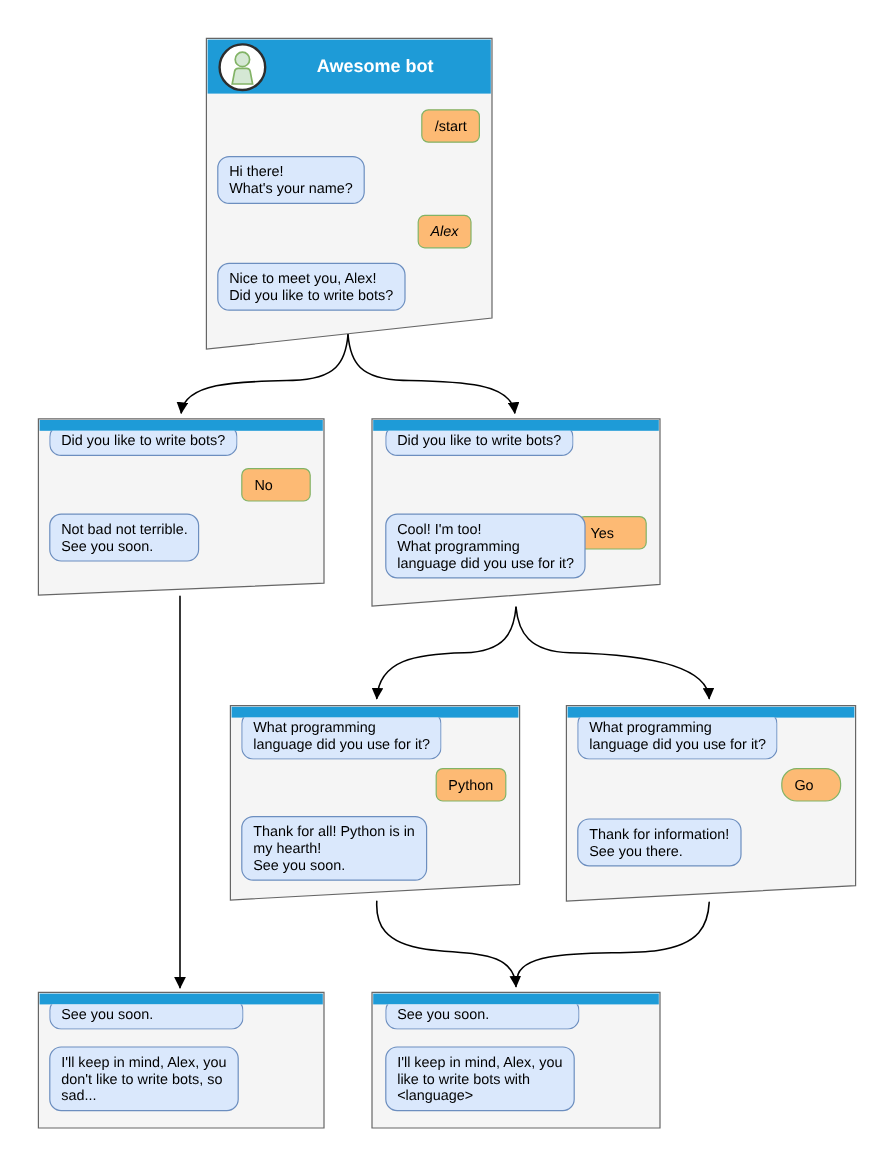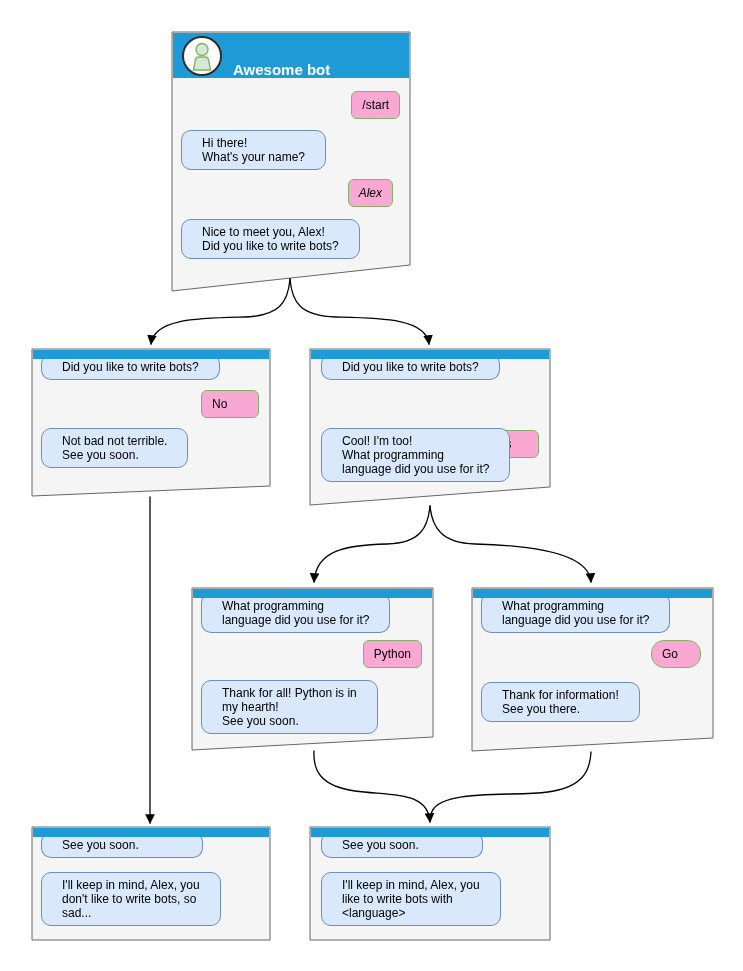--- a/index.html
+++ b/index.html
@@ -3,32 +3,32 @@
 <meta charset="utf-8">
 <style>
   html,body{margin:0;padding:0;background:#ffffff;}
   .canvas{position:relative;width:743px;height:971px;background:#ffffff;overflow:hidden;
           font-family:"Liberation Sans", sans-serif;}
   svg.layer{position:absolute;left:0;top:0;}
   .win-frame{fill:#f5f5f5;stroke:#666666;stroke-width:1;}
   .edge{fill:none;stroke:#000000;stroke-width:1.3;stroke-linecap:round;}
   .chat-window{position:absolute;}
   .hdr{position:absolute;left:1px;top:1px;right:1px;background:#1e9bd7;}
-  .hdr.big{height:45px;display:flex;align-items:flex-end;}
+  .hdr.big{height:45px;display:flex;align-items:center;padding-left:31px;}
   .hdr.thin{height:9px;}
   .title{color:#ffffff;font-size:15px;font-weight:bold;margin-left:19px;}
   .avatar{position:absolute;left:9px;top:3px;width:40px;height:40px;border-radius:50%;
           background:#ffffff;border:2px solid #2d2d2d;box-sizing:border-box;overflow:hidden;}
   .body{position:absolute;left:1px;right:1px;bottom:0;overflow:hidden;}
   .body.below-big{top:46px;}
   .body.below-thin{top:10px;}
   .bubble{position:absolute;font-size:12px;line-height:14px;color:#000000;
           white-space:pre-line;box-sizing:border-box;}
-  .bot{background:#dae8fc;border:1px solid #6c8ebf;border-radius:10px;padding:5px 20px;}
-  .user{background:#f9a8d4;border:1px solid #82b366;border-radius:6px;padding:6px 10px;}
+  .bot{background:#dae8fc;border:1px solid #6c8ebf;border-radius:10px;padding:5px 9px;}
+  .user{background:#fdba74;border:1px solid #82b366;border-radius:6px;padding:6px 10px;}
   .clipped{border-top-color:transparent;}
 </style>
 </head>
 <body>
 
 <div class="canvas">
 
   <svg class="layer" width="743" height="971" viewBox="0 0 743 971">
     <defs>
       <marker id="arrow" viewBox="0 0 10 10" refX="9" refY="5" markerWidth="7.5" markerHeight="7.5" orient="auto">

